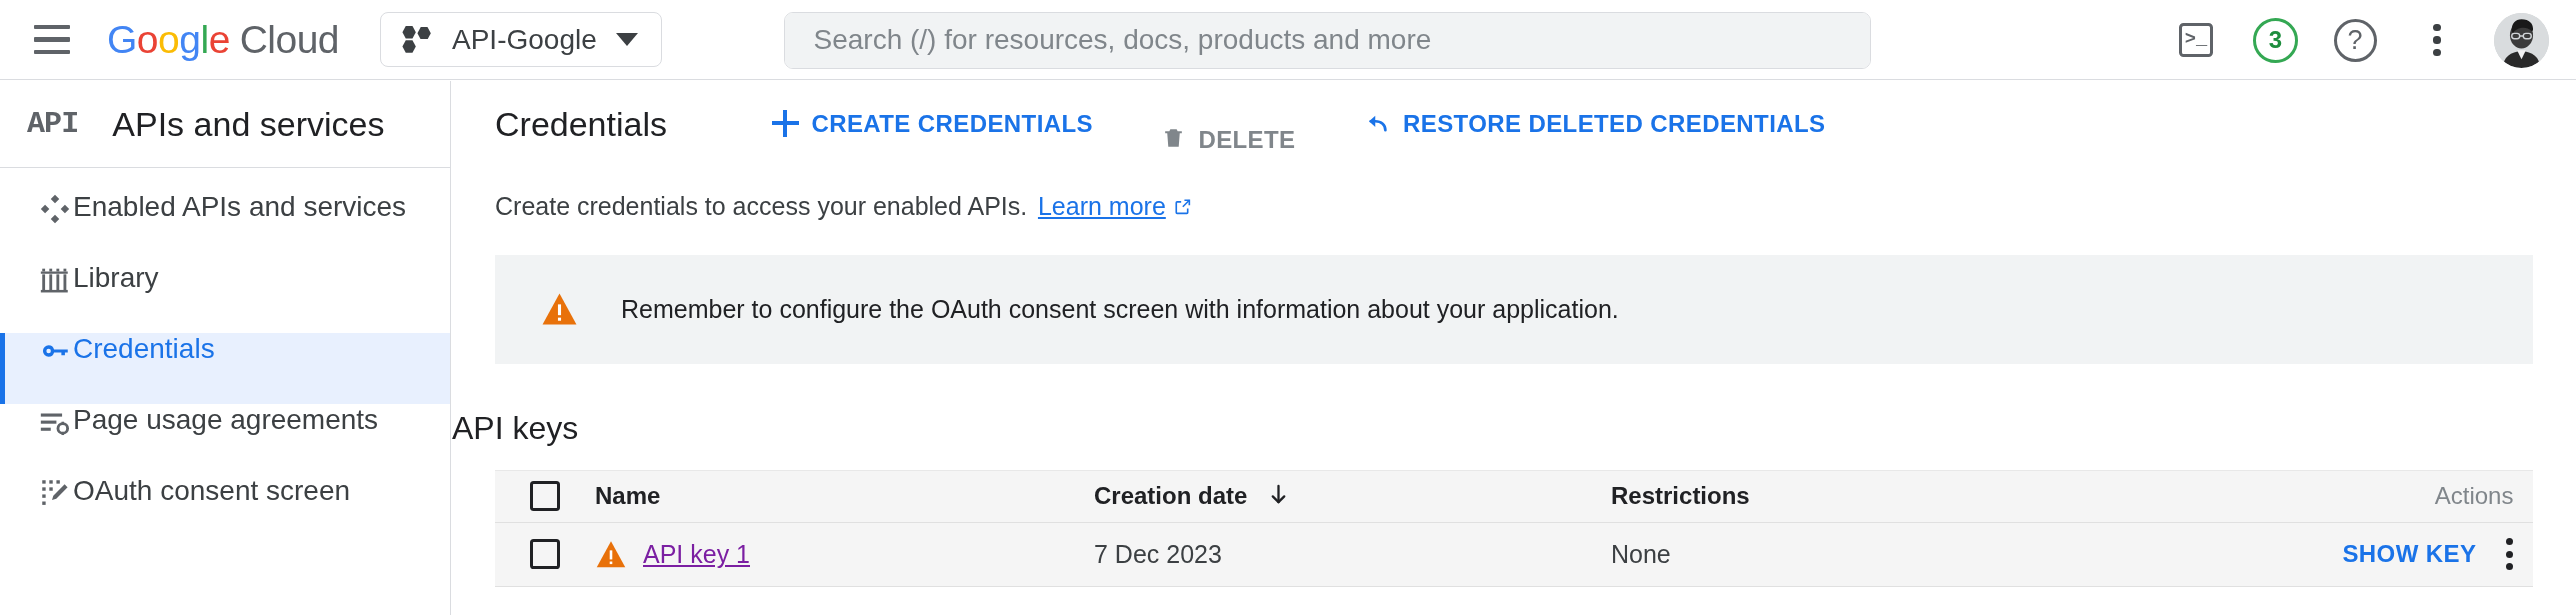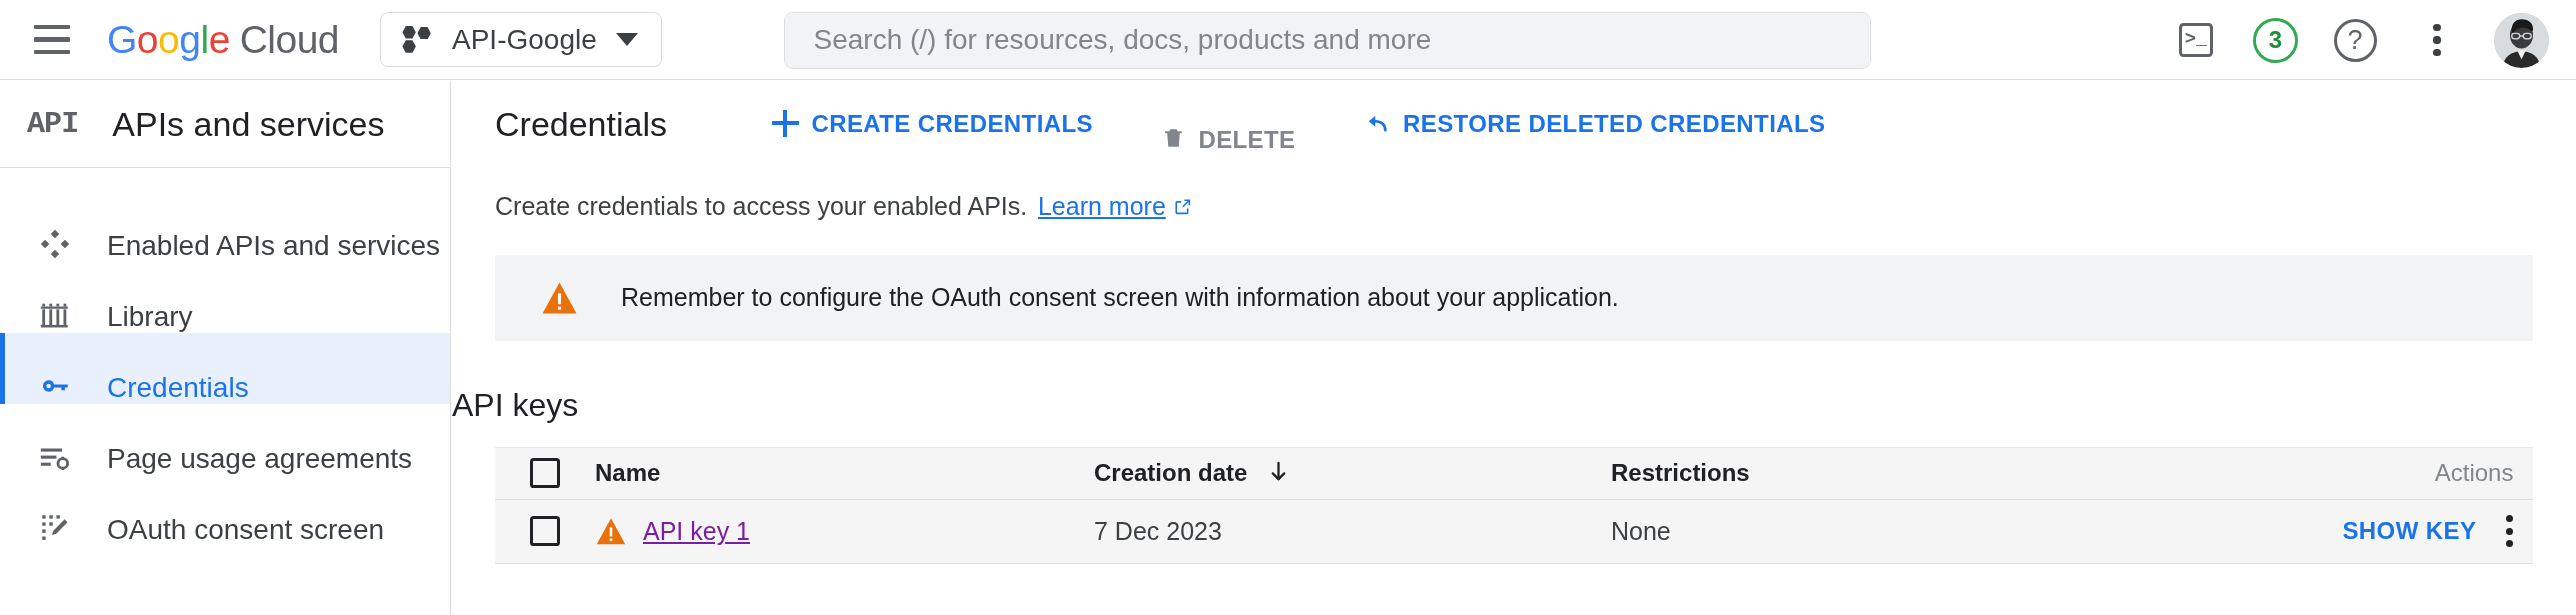--- a/index.html
+++ b/index.html
@@ -148,22 +148,22 @@
     font-size: 30px; font-weight: bold; color: #5f6368;
     letter-spacing: -0.9px;
   }
   .side-title {
     font-size: 34px; color: #202124; white-space: nowrap;
   }
   .side-sep { height: 0.9px; background: #dadce0; width: 100%; }
   .side-nav { padding-top: 23px; }
   .nav-item {
     position: relative;
-    height: 71px; display: flex; align-items: flex-end;
-    padding-left: 37px; gap: 34px; cursor: pointer;
+    height: 71px; display: flex; align-items: flex-start;
+    padding-left: 37px; cursor: pointer;
   }
   .nav-item .nav-label {
     font-size: 28px; color: #3c4043; white-space: nowrap;
   }
   .nav-item.active { background: #e8f0fe; }
   .nav-item.active::before {
     content: ""; position: absolute; left: 0; top: 0;
     width: 4.5px; height: 100%; background: #1a73e8;
   }
   .nav-item.active .nav-label { color: #1a73e8; }
@@ -205,21 +205,21 @@
     display: flex; align-items: baseline; gap: 0;
   }
   .learn-link {
     color: #1a73e8; text-decoration: underline;
     margin-left: 10.7px; cursor: pointer;
   }
   .ext-ic { margin-left: 7.1px; display: inline-block; vertical-align: -1.8px; }
 
   .banner {
     margin: 32px 43px 0 43px;
-    height: 86px; background: #f1f3f4;
+    height: 109px; background: #f1f3f4;
     display: flex; align-items: center;
     padding-left: 46px; padding-right: 21.4px;
     position: relative;
   }
   .banner-text {
     margin-left: 43px; font-size: 25px; color: #202124;
   }
   .consent-btn {
     position: absolute; right: 23px; top: 50%;
     transform: translateY(-50%);

